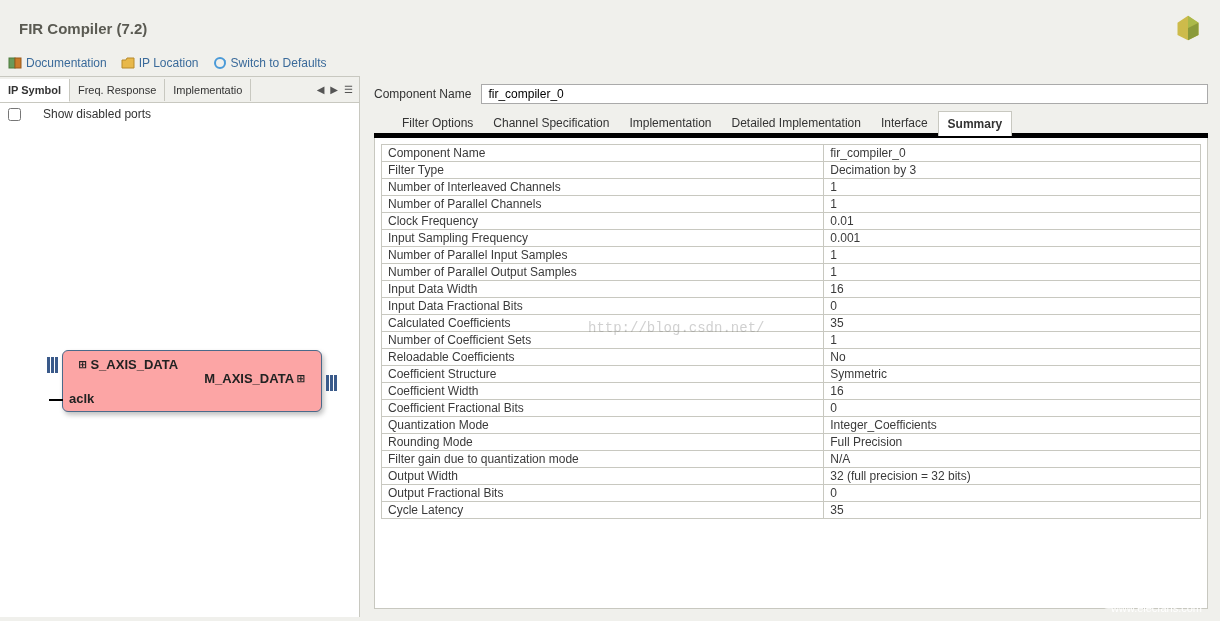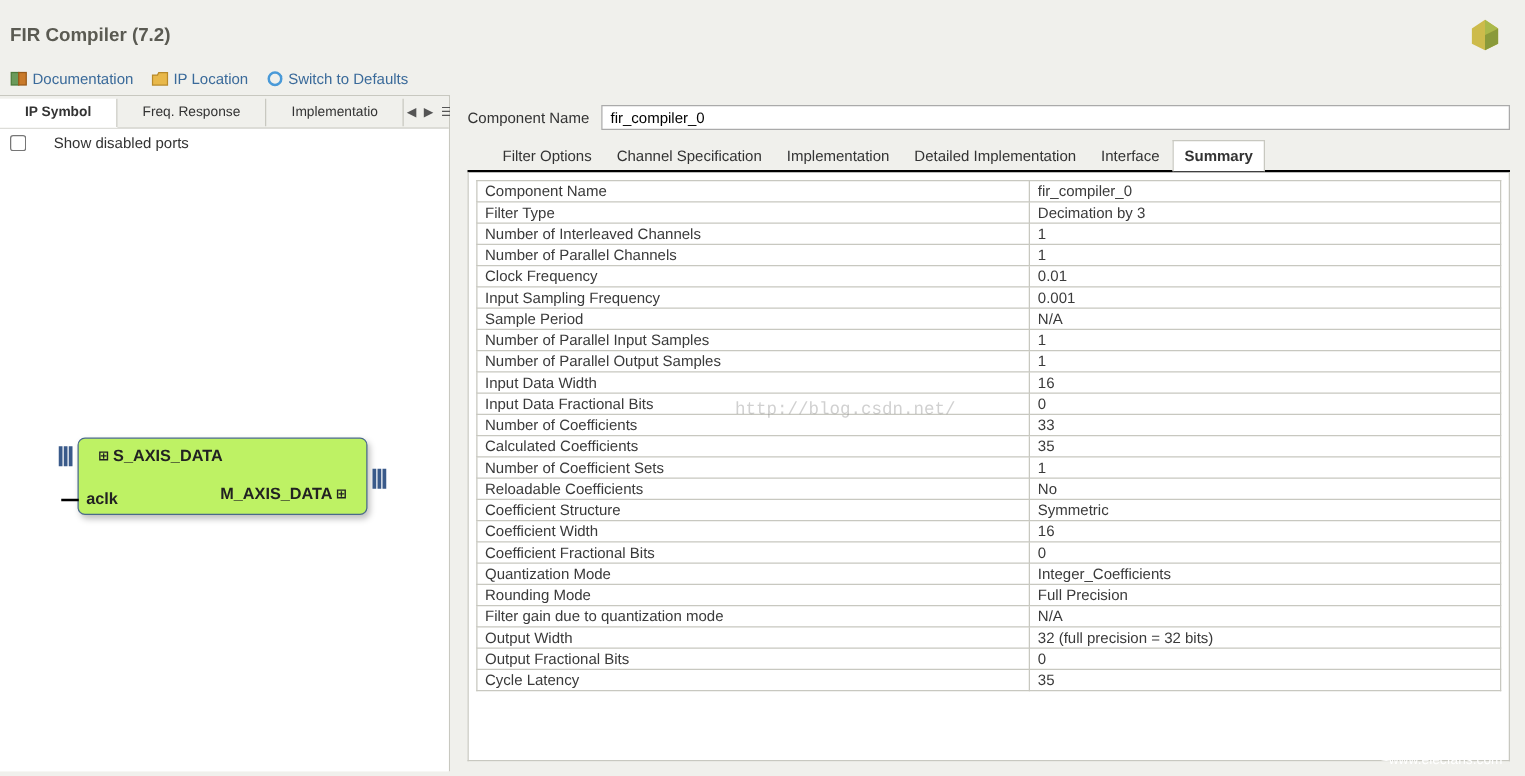--- a/index.html
+++ b/index.html
@@ -10,21 +10,21 @@
       color: #333;
       width: 1220px;
       height: 621px;
       overflow: hidden;
       position: relative;
     }
     .header {
       display: flex;
       align-items: center;
       justify-content: space-between;
-      padding: 14px 18px 10px 8px;
+      padding: 14px 18px 10px 19px;
     }
     .header-title {
       font-size: 15px;
       font-weight: bold;
       color: #5a5a52;
     }
     .logo {
       width: 28px;
       height: 28px;
     }
@@ -57,21 +57,21 @@
     }
     .left-tabs {
       display: flex;
       align-items: center;
       background: #F0F0EC;
       border-bottom: 1px solid #c8c8c0;
       height: 26px;
       font-size: 11px;
     }
     .left-tab {
-      padding: 5px 20px;
+      padding: 5px 8px;
       border-right: 1px solid #c8c8c0;
       cursor: pointer;
       white-space: nowrap;
     }
     .left-tab.active {
       background: #fff;
       font-weight: bold;
       border-bottom: 1px solid #fff;
       margin-bottom: -1px;
     }
@@ -94,35 +94,35 @@
     .disabled-ports-row input { margin: 0; }
     .diagram-area {
       flex: 1;
       position: relative;
       background: #fff;
     }
     .ip-block {
       position: absolute;
       left: 62px;
       top: 225px;
-      width: 232px;
+      width: 260px;
       height: 62px;
-      background: #bef264;
+      background: #fca5a5;
       border: 1.5px solid #4a6a8a;
       border-radius: 6px;
       box-shadow: 2px 3px 5px rgba(0,0,0,0.25);
     }
     .port-label {
       position: absolute;
       font-size: 13px;
       font-weight: bold;
       color: #222;
     }
     .port-s-axis { left: 16px; top: 6px; }
-    .port-m-axis { right: 16px; top: 36px; }
+    .port-m-axis { right: 16px; top: 20px; }
     .port-aclk { left: 6px; top: 40px; }
     .port-plus {
       font-family: monospace;
       font-weight: bold;
     }
     .bus-stub {
       position: absolute;
       display: flex;
       gap: 1px;
     }
@@ -160,21 +160,21 @@
       border: 1px solid #aaa;
       padding: 2px 6px;
       font-size: 12px;
       height: 20px;
       background: #fff;
     }
     .right-tabs {
       display: flex;
       align-items: center;
       background: #F0F0EC;
-      border-bottom: 2px solid #000000;
+      border-bottom: 5px solid #000000;
       height: 26px;
       font-size: 12px;
       padding-left: 18px;
     }
     .right-tab {
       padding: 5px 9px;
       border: 1px solid transparent;
       border-bottom: none;
       cursor: pointer;
     }
@@ -340,42 +340,34 @@
             </tr>
             <tr>
               <td>Clock Frequency</td>
               <td>0.01</td>
             </tr>
             <tr>
               <td>Input Sampling Frequency</td>
               <td>0.001</td>
             </tr>
             <tr>
-              <td>Sample Period</td>
-              <td>N/A</td>
-            </tr>
-            <tr>
               <td>Number of Parallel Input Samples</td>
               <td>1</td>
             </tr>
             <tr>
               <td>Number of Parallel Output Samples</td>
               <td>1</td>
             </tr>
             <tr>
               <td>Input Data Width</td>
               <td>16</td>
             </tr>
             <tr>
               <td>Input Data Fractional Bits</td>
               <td>0</td>
-            </tr>
-            <tr>
-              <td>Number of Coefficients</td>
-              <td>33</td>
             </tr>
             <tr>
               <td>Calculated Coefficients</td>
               <td>35</td>
             </tr>
             <tr>
               <td>Number of Coefficient Sets</td>
               <td>1</td>
             </tr>
             <tr>

